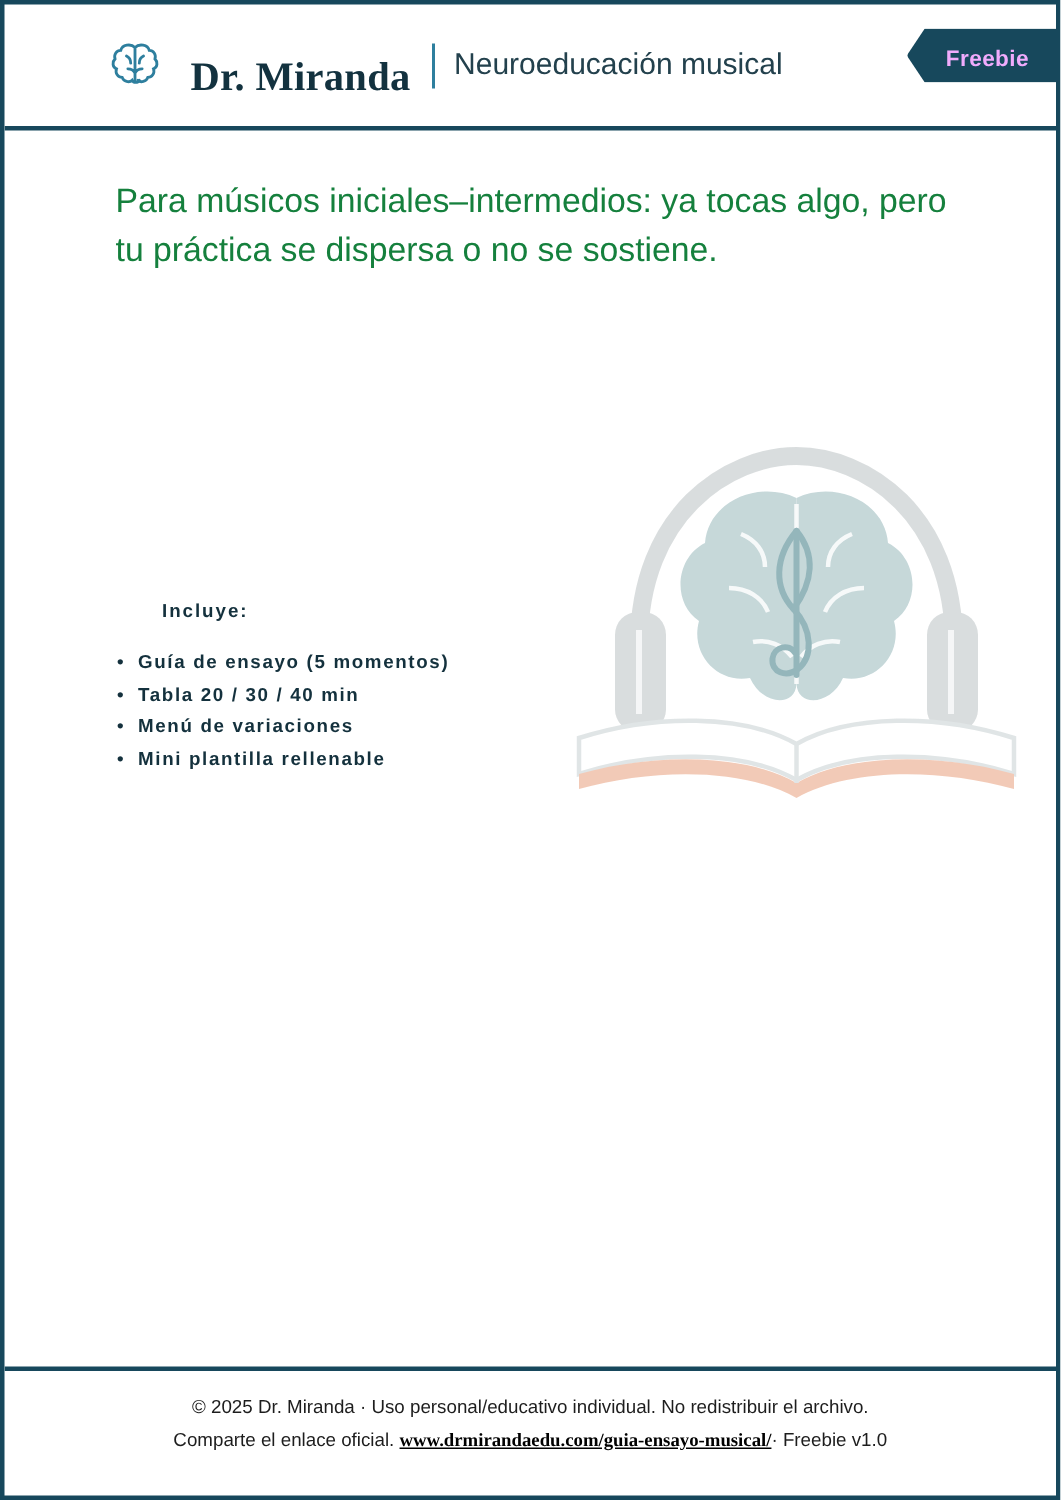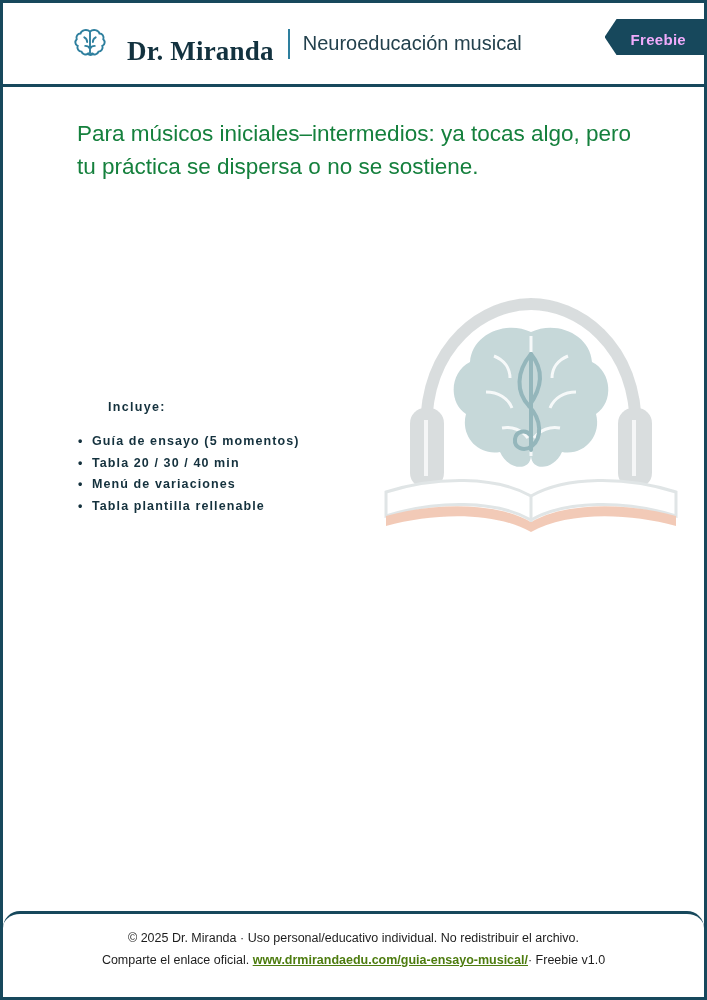--- a/index.html
+++ b/index.html
@@ -181,31 +181,31 @@
   .footer {
     position: absolute;
     left: 0;
     right: 0;
     bottom: 0;
     height: 86px;
     border-top: 3px solid #17485c;
     box-sizing: border-box;
     text-align: center;
     padding-top: 14px;
-    border-radius: 17px;
   }
   .footer-line {
     font-size: 12.5px;
     color: #1d1d1d;
     line-height: 1.75;
   }
   .footer-link {
-    color: #4d7c0f;
+    color: #000000;
     text-decoration: underline;
     font-weight: bold;
+    font-family: Liberation Serif, serif;
   }
 </style>
 </head>
 <body>
 
 <div class="page">
 
   <div class="header">
     <div class="brand-logo">
       <svg width="38" height="38" viewBox="0 0 40 40" aria-hidden="true">
@@ -257,21 +257,21 @@
         <path d="M165 216 v26" stroke="#dfe4e5" stroke-width="3" fill="none"></path>
       </svg>
     </div>
 
     <div class="includes">
       <div class="includes-title">Incluye:</div>
       <ul>
         <li>Guía de ensayo (5 momentos)</li>
         <li>Tabla 20 / 30 / 40 min</li>
         <li>Menú de variaciones</li>
-        <li>Tabla plantilla rellenable</li>
+        <li>Mini plantilla rellenable</li>
       </ul>
     </div>
   </div>
 
   <div class="footer">
     <div class="footer-line">© 2025 Dr. Miranda · Uso personal/educativo individual. No redistribuir el archivo.</div>
     <div class="footer-line">
       <span>Comparte el enlace oficial. </span><a class="footer-link" href="#">www.drmirandaedu.com/guia-ensayo-musical/</a><span>· Freebie v1.0</span>
     </div>
   </div>

